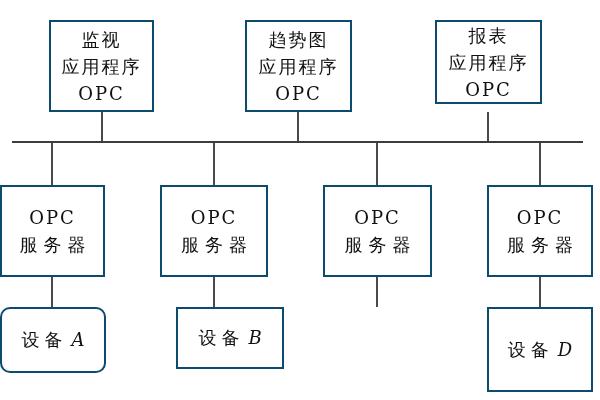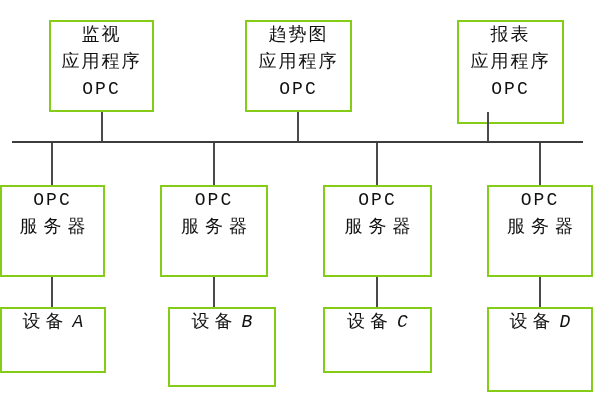--- a/index.html
+++ b/index.html
@@ -12,28 +12,27 @@
     width: 600px;
     height: 400px;
     background: #ffffff;
     font-family: "DejaVu Serif", "Liberation Serif", serif;
     color: #111111;
     overflow: hidden;
   }
   .box {
     position: absolute;
     box-sizing: border-box;
-    border: 2px solid #84cc16;
+    border: 2px solid #0c4a6e;
     background: #ffffff;
     display: flex;
     flex-direction: column;
     align-items: center;
-    justify-content: flex-start;
+    justify-content: center;
     text-align: center;
-    font-family: Liberation Mono, monospace;
   }
   .box .ln {
     font-size: 18px;
     line-height: 27px;
     letter-spacing: 2px;
     white-space: nowrap;
   }
   .box .ln.wide {
     letter-spacing: 6px;
     margin-right: -6px; 
@@ -70,21 +69,21 @@
     <div class="ln">应用程序</div>
     <div class="ln">OPC</div>
   </div>
 
   <div class="box" style="left:245px; top:20px; width:107px; height:92px;">
     <div class="ln">趋势图</div>
     <div class="ln">应用程序</div>
     <div class="ln">OPC</div>
   </div>
 
-  <div class="box" style="left:457px; top:20px; width:107px; height:104px;">
+  <div class="box" style="left:435px; top:20px; width:107px; height:84px;">
     <div class="ln">报表</div>
     <div class="ln">应用程序</div>
     <div class="ln">OPC</div>
   </div>
 
   <div class="vline" style="left:101px; top:112px; height:30px;"></div>
   <div class="vline" style="left:297px; top:112px; height:30px;"></div>
   <div class="vline" style="left:487px; top:112px; height:30px;"></div>
 
   <div class="hline" style="left:12px; top:141px; width:571px;"></div>
@@ -112,37 +111,32 @@
   <div class="box" style="left:487px; top:185px; width:106px; height:92px;">
     <div class="ln">OPC</div>
     <div class="ln wide">服务器</div>
   </div>
 
   <div class="vline" style="left:51px;  top:277px; height:30px;"></div>
   <div class="vline" style="left:213px; top:277px; height:30px;"></div>
   <div class="vline" style="left:376px; top:277px; height:30px;"></div>
   <div class="vline" style="left:539px; top:277px; height:30px;"></div>
 
-  <div class="box" style="left:0px; top:307px; width:106px; height:66px;">
+  <div class="box" style="left:0px; top:307px; width:106px; height:66px;border-radius:10px;">
     <div class="device-label">
       <span>设备</span><span class="device-letter">A</span>
     </div>
   </div>
 
-  <div class="box" style="left:168px; top:307px; width:108px; height:80px;">
+  <div class="box" style="left:176px; top:307px; width:108px; height:62px;">
     <div class="device-label">
       <span>设备</span><span class="device-letter">B</span>
     </div>
   </div>
 
-  <div class="box" style="left:323px; top:307px; width:109px; height:66px;">
-    <div class="device-label">
-      <span>设备</span><span class="device-letter">C</span>
-    </div>
-  </div>
 
   <div class="box" style="left:487px; top:307px; width:106px; height:85px;">
     <div class="device-label">
       <span>设备</span><span class="device-letter">D</span>
     </div>
   </div>
 
 </div>
 
 </body></html>

